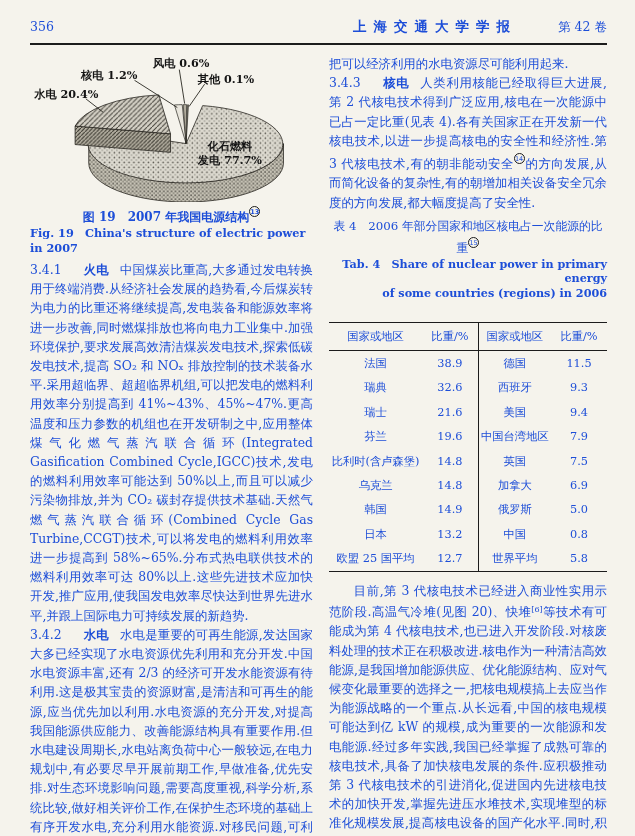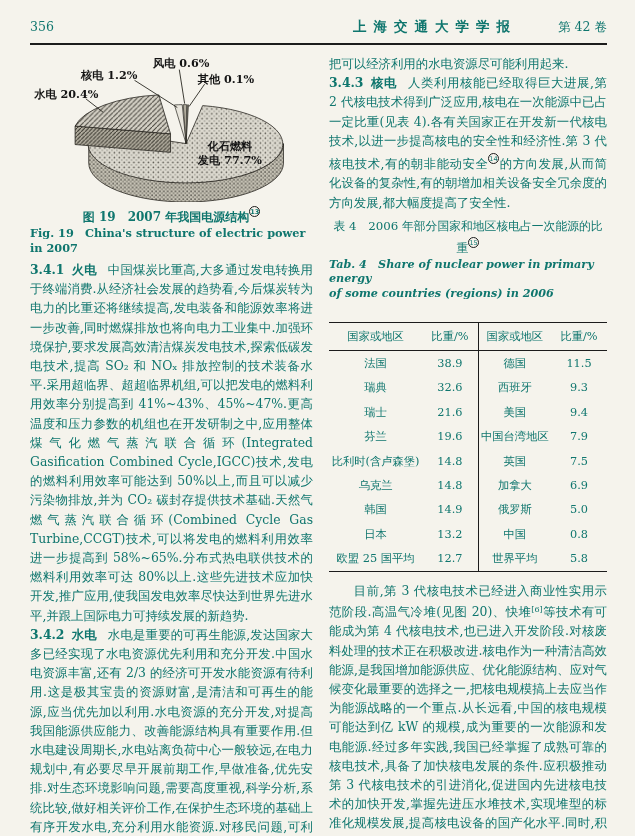--- a/index.html
+++ b/index.html
@@ -2,57 +2,57 @@
 <html><head>
 <meta charset="utf-8">
 <style>
   * { margin:0; padding:0; box-sizing:border-box; }
   html,body { width:635px; height:836px; }
   body { background:#f5f3ec; overflow:hidden; }
   .page {
     width:635px; height:836px;
     padding:18px 28px 0 30px;
     font-family:"DejaVu Serif", serif;
-    color:#0f766e;
+    color:#1d4ed8;
     background:#f5f3ec;
   }
   
   .hdr { display:flex; align-items:baseline; font-size:12.5px; }
   .hdr .pgno { width:90px; }
   .hdr .jtitle { flex:1; text-align:right; font-weight:bold; font-size:13.5px; letter-spacing:7px; }
   .hdr .vol { width:90px; text-align:right; }
   .hdr-rule { border-top:2.2px solid #1c1c1c; margin-top:7px; }
 
   
   .columns { display:flex; gap:16px; margin-top:9px; }
   .col { width:283px; font-size:12.4px; line-height:19.2px; text-align:justify; }
 
   
   .fig { margin-bottom:4px; }
   .fig svg { display:block; width:283px; height:148px; }
   .cap-zh { text-align:center; font-size:12px; font-weight:bold; line-height:17px; margin-top:2px; }
   .cap-en { text-align:left; font-size:11.3px; font-weight:bold; line-height:15px; margin-bottom:4px; }
 
   p.secp { margin:0; }
-  .snum { font-weight:bold; margin-right:7px; }
+  .snum { font-weight:normal; margin-right:22px; }
   .stitle { font-weight:bold; margin-right:11px; }
   p.indent { text-indent:2em; }
 
   .circ {
     display:inline-block; width:11px; height:11px;
     border:0.9px solid #1c1c1c; border-radius:50%;
     font-size:6.5px; line-height:10px; text-align:left;
     vertical-align:2px; letter-spacing:0;
     font-family:"DejaVu Sans", sans-serif;
   }
   sup.ref { font-size:8px; vertical-align:4px; }
 
   
   .tab-cap-zh { text-align:center; font-size:11.8px; font-weight:normal; line-height:17px; margin-top:6px; }
-  .tab-cap-en { text-align:left; font-size:11.2px; font-weight:bold; line-height:14.5px;font-style:italic; }
+  .tab-cap-en { text-align:right; font-size:11.2px; font-weight:bold; line-height:14.5px; }
   table.nuc { width:100%; border-collapse:collapse; margin:22px 0 9px 0;
     font-size:11.3px; border-top:1.7px solid #1c1c1c; border-bottom:1.7px solid #1c1c1c; }
   table.nuc th { font-weight:normal; border-bottom:1px solid #1c1c1c; padding:4px 1px; text-align:center; }
   table.nuc td { padding:2.6px 1px; text-align:center; }
   table.nuc th:nth-child(2), table.nuc td:nth-child(2) { border-right:1.6px solid #1c1c1c; }
   table.nuc td.val, table.nuc th.val { width:56px; }
 
   
   .ptext { font-family:"DejaVu Serif", serif; font-weight:bold; font-size:11.5px; fill:#141414; }
   .ptext-in { font-family:"DejaVu Serif", serif; font-weight:bold; font-size:11.5px; fill:#141414; text-anchor:middle; }

